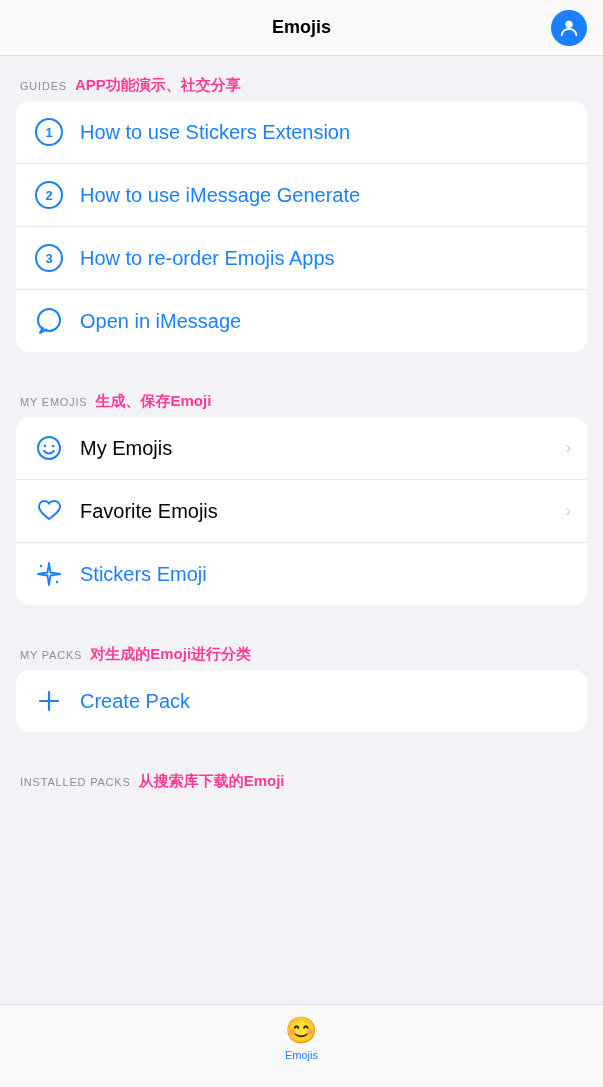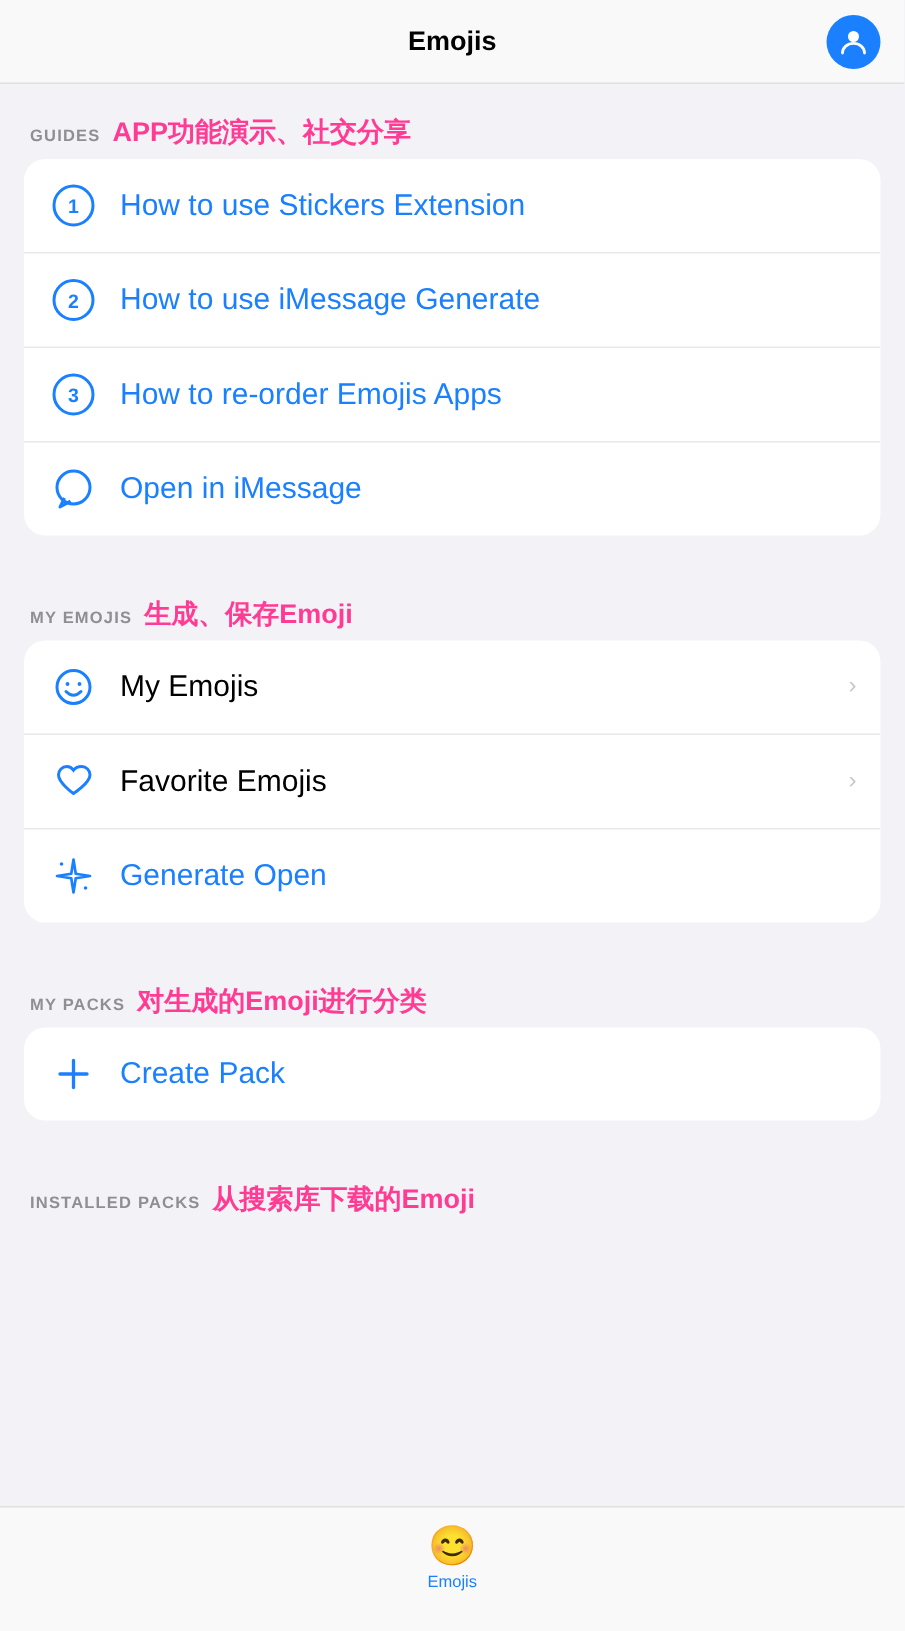--- a/index.html
+++ b/index.html
@@ -45,27 +45,27 @@
 
     
     .section-header {
       display: flex;
       align-items: baseline;
       gap: 8px;
       padding: 20px 20px 6px 20px;
     }
     .section-label {
       font-size: 11px;
-      font-weight: 700;
+      font-weight: 400;
       color: #8e8e93;
       letter-spacing: 0.8px;
       text-transform: uppercase;
     }
     .section-annotation {
-      font-size: 18px;
+      font-size: 15px;
       font-weight: 700;
       color: #ff3b94;
     }
 
     
     .card {
       background: #fff;
       border-radius: 14px;
       margin: 0 16px 20px 16px;
       overflow: hidden;
@@ -248,21 +248,21 @@
   </div>
 
   <div class="list-item">
     <div class="list-item-icon">
       <svg width="28" height="28" viewBox="0 0 28 28" fill="none" xmlns="http://www.w3.org/2000/svg">
         <path d="M14 3 L15.5 12.5 L25 14 L15.5 15.5 L14 25 L12.5 15.5 L3 14 L12.5 12.5 Z" stroke="#1a80ff" stroke-width="1.8" fill="none" stroke-linejoin="round"></path>
         <circle cx="6" cy="6" r="1.2" fill="#1a80ff"></circle>
         <circle cx="22" cy="22" r="1.2" fill="#1a80ff"></circle>
       </svg>
     </div>
-    <span class="list-item-text">Generate Open</span>
+    <span class="list-item-text">Stickers Emoji</span>
   </div>
 </div>
 
 <div class="section-header">
   <span class="section-label">MY PACKS</span>
   <span class="section-annotation">对生成的Emoji进行分类</span>
 </div>
 
 <div class="card">
 

